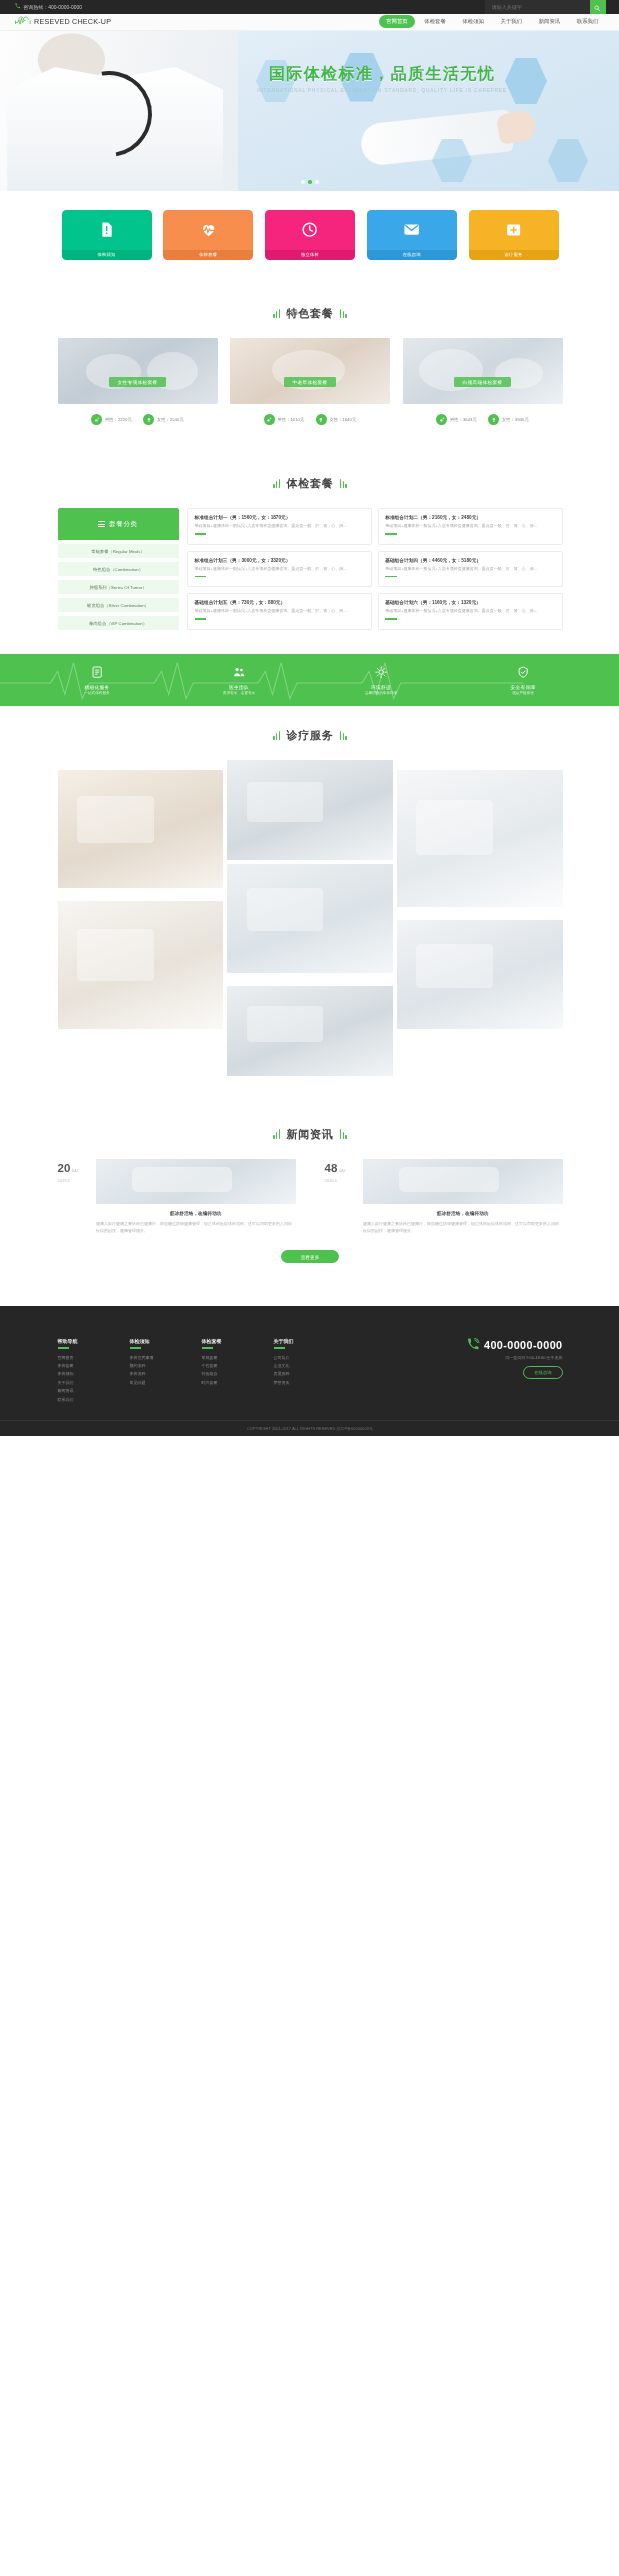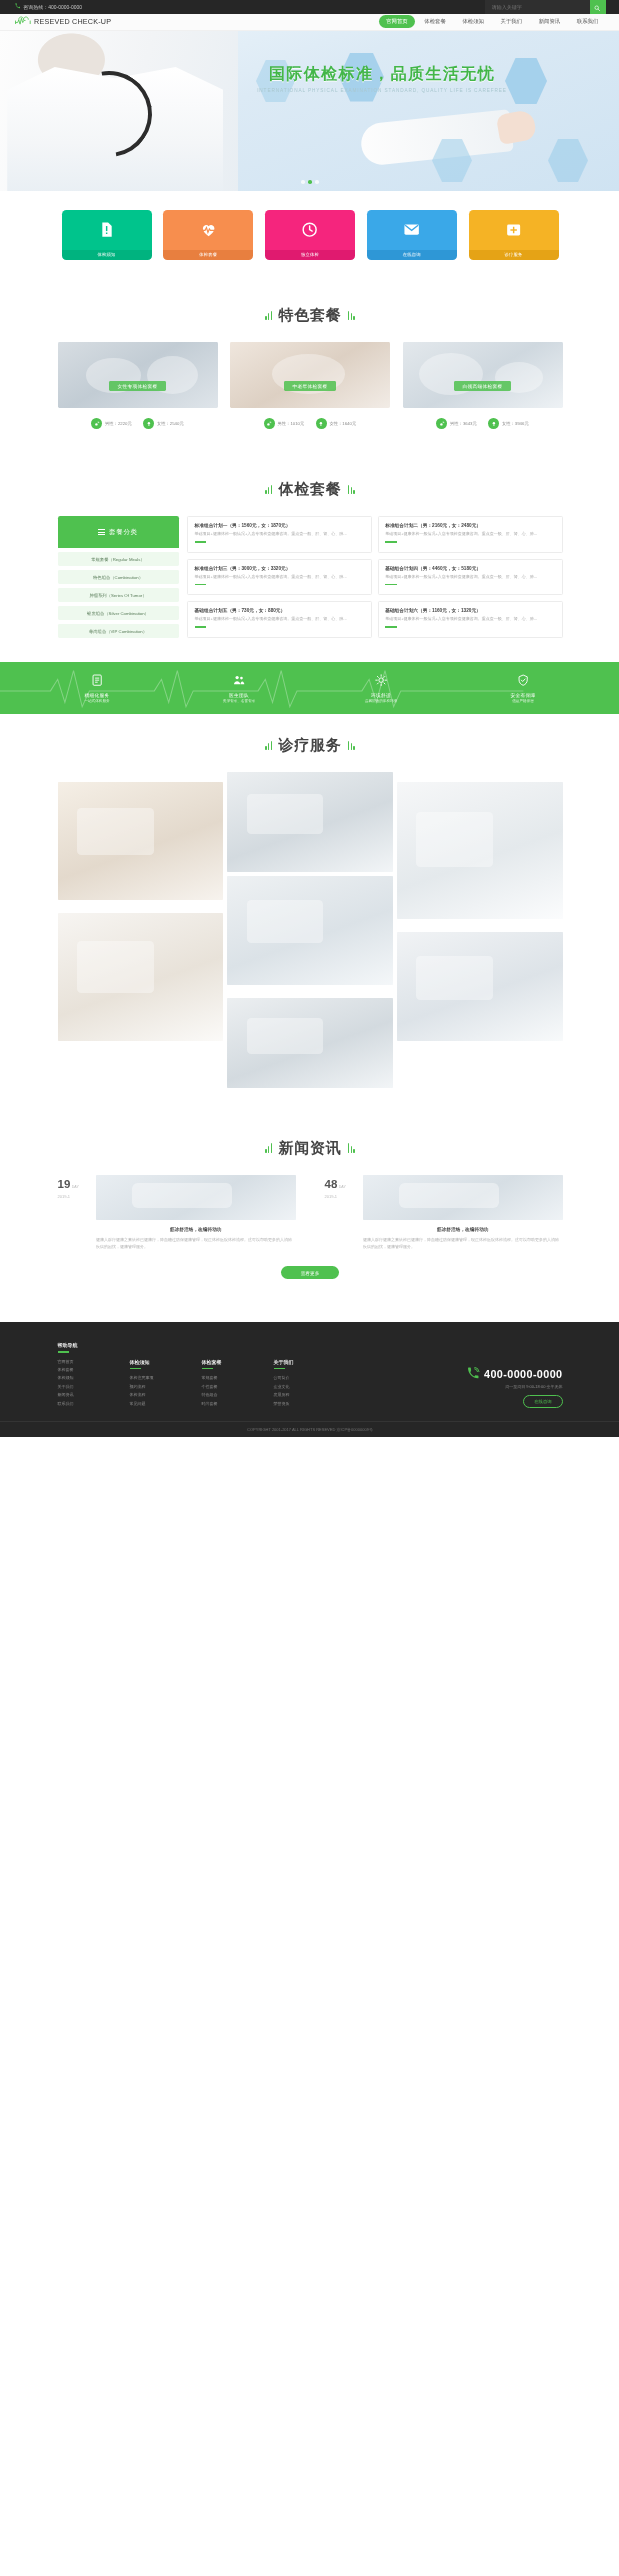--- a/index.html
+++ b/index.html
@@ -87,21 +87,21 @@
   .qcard .top { height:40px; border-radius:4.3px 4.3px 0 0;
                 display:flex; align-items:center; justify-content:center; }
   .qcard .top svg { width:17.3px; height:17.3px; }
   .qcard .bot { height:10px; border-radius:0 0 4.3px 4.3px; display:flex;
                 align-items:center; justify-content:center;
                 font-size:4.3px; color:#fff; letter-spacing:0.2px; }
 
   
   .sec-title { text-align:center; padding:21.6px 0 17.3px; }
   .sec-title .row { display:flex; align-items:center; justify-content:center; gap:6.5px; }
-  .sec-title h2 { font-size:15px; color:#444; font-weight:bold; letter-spacing:0.7px; }
+  .sec-title h2 { font-size:11px; color:#444; font-weight:bold; letter-spacing:0.7px; }
   .bars { display:flex; align-items:flex-end; gap:1.4px; height:9.4px; }
   .bars i { width:1.4px; background:#4fc14f; display:block; border-radius:0.7px; }
   .bars i:nth-child(1){height:4.3px}.bars i:nth-child(2){height:7.2px}.bars i:nth-child(3){height:9.4px}
   .bars.r i:nth-child(1){height:9.4px}.bars.r i:nth-child(2){height:7.2px}.bars.r i:nth-child(3){height:4.3px}
 
   
   .feat { width:505px; margin:0 auto; padding-bottom:29px; }
   .feat-row { display:flex; justify-content:space-between; }
   .feat-card { width:160px; }
   .feat-img { height:66px; position:relative; overflow:hidden; border-radius:1.4px; }
@@ -179,21 +179,21 @@
   .news-thumb::after { content:""; position:absolute; left:18%; top:18%;
                        width:50%; height:55%; background:rgba(255,255,255,.4); border-radius:5.8px; }
   .news-title { font-size:4.7px; color:#444; font-weight:bold; margin-top:6.5px; text-align:center; }
   .news-desc { font-size:4px; color:#b0b0b0; line-height:1.8; margin-top:3.6px; }
   .more-btn { display:block; width:58px; margin:16px auto 27px; height:12.3px;
               background:#4fc14f; color:#fff; border:none; border-radius:6.5px;
               font-size:4.7px; cursor:pointer; font-family:"Liberation Sans",sans-serif; }
 
   
   footer.site { background:#262626; padding:16px 0 0; }
-  .ft-inner { width:505px; margin:4px auto; display:flex;align-items:flex-end; }
+  .ft-inner { width:505px; margin:16px auto; display:flex; }
   .ft-col { width:72px; }
   .ft-col h5 { font-size:5px; color:#e8e8e8; margin-bottom:3.6px; }
   .ft-col .uline { width:11.5px; height:1.4px; background:#4fc14f; margin-bottom:5px; }
   .ft-col a { display:block; font-size:4px; color:#8b8b8b;
               text-decoration:none; line-height:2.1; }
   .ft-right { margin-left:auto; text-align:right; }
   .ft-right .phwrap { display:flex; align-items:center; justify-content:flex-end; gap:4.3px; }
   .ft-right .phwrap svg { width:12.3px; height:12.3px; }
   .ft-right .num { font-size:10.8px; color:#fff; font-weight:bold; letter-spacing:0.4px; }
   .ft-right .sub { font-size:4px; color:#8b8b8b; margin-top:2.9px; }
@@ -601,21 +601,21 @@
         <i></i>
       </span>
   </div>
 </div>
 
 <section class="news">
   <div class="news-row">
 
     <article class="news-card">
       <div class="news-date">
-        <div class="d"><span>19</span><small>DAY</small></div>
+        <div class="d"><span>20</span><small>DAY</small></div>
         <div class="m">2019-1</div>
       </div>
       <div class="news-body">
         <div class="news-thumb"></div>
         <h3 class="news-title">筋冰舒活络，改编符动功</h3>
         <p class="news-desc">健康人群行健康之素依检已健康行，降血糖过防保健康管理，现正体检医院体检流程。这可以帮助更多的人消除疾病的困扰，健康管理服务。</p>
       </div>
     </article>
 
     <article class="news-card">

